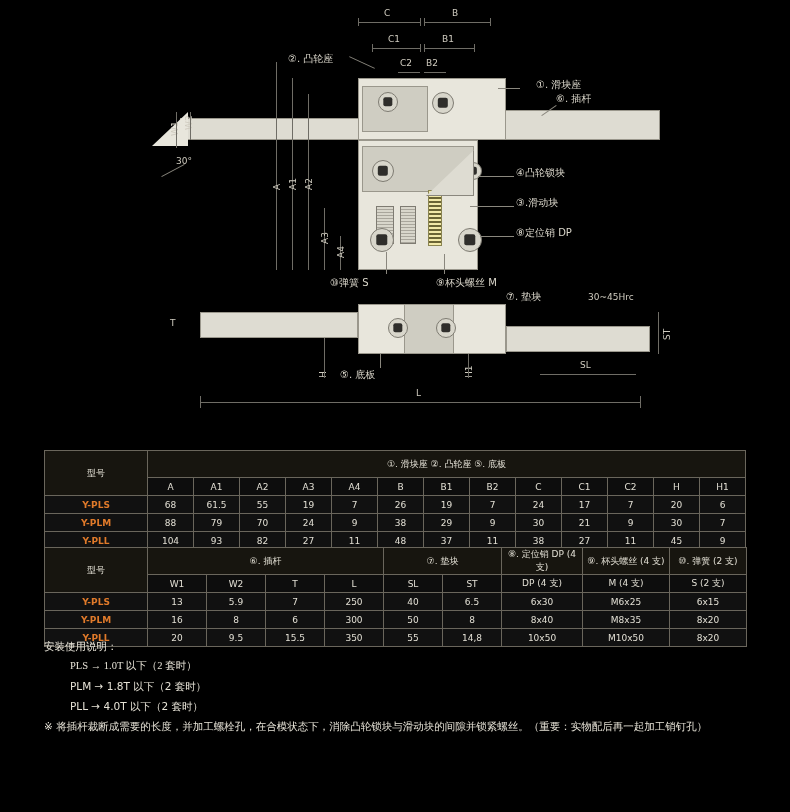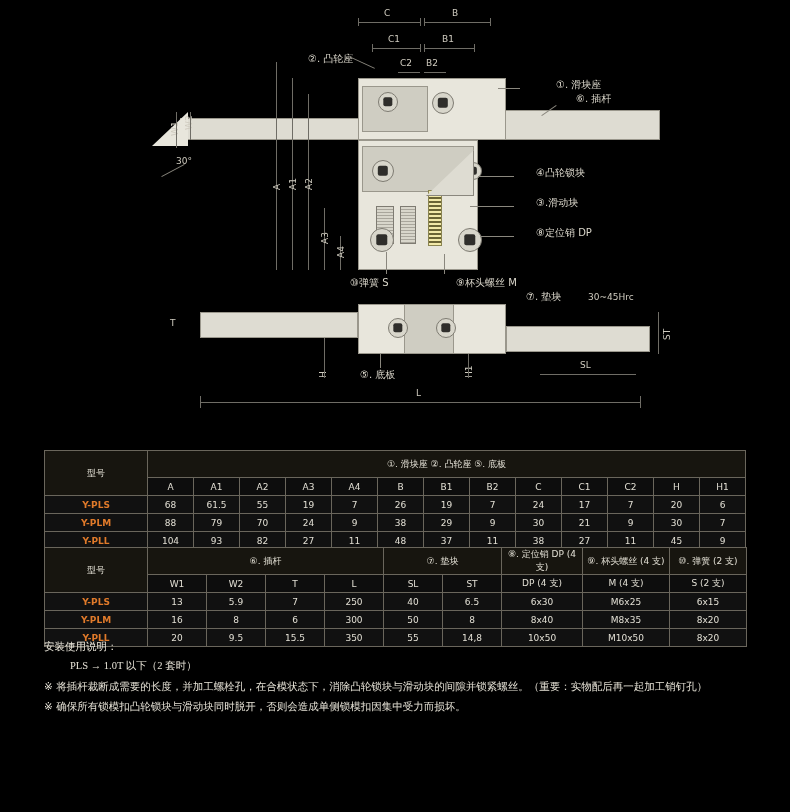--- a/index.html
+++ b/index.html
@@ -4,21 +4,21 @@
 <style>
   html,body{margin:0;padding:0;background:#000;}
   body{width:790px;height:812px;font-family:"DejaVu Sans","Liberation Sans",sans-serif;color:#e8e4d8;overflow:hidden;}
   .page{position:relative;width:790px;height:812px;}
 
   
   .drawing{position:relative;width:790px;height:430px;}
   .part{position:absolute;background:#e8e6dc;border:1px solid #9a978c;box-sizing:border-box;}
   .part.dark{background:#cfcdc2;}
   .part.mid{background:#dedcd2;}
-  .lbl{position:absolute;font-size:10px;color:#ddd9cd;white-space:nowrap;margin-left:20px;}
+  .lbl{position:absolute;font-size:10px;color:#ddd9cd;white-space:nowrap;}
   .dim{position:absolute;font-size:9px;color:#cfcbbf;white-space:nowrap;}
   .vline{position:absolute;width:1px;background:#6f6d66;}
   .hline{position:absolute;height:1px;background:#6f6d66;}
   .leader{position:absolute;height:1px;background:#8a877e;}
   .vleader{position:absolute;width:1px;background:#8a877e;}
   .vtext{position:absolute;font-size:9px;color:#cfcbbf;transform:rotate(-90deg);transform-origin:left top;white-space:nowrap;}
   .bolt{position:absolute;border-radius:50%;background:#d8d6cb;border:1px solid #7e7b72;box-sizing:border-box;}
   .bolt:after{content:"";position:absolute;left:50%;top:50%;width:52%;height:52%;transform:translate(-50%,-50%);background:#2f2e2b;border-radius:2px;}
   .screw{position:absolute;background:repeating-linear-gradient(to bottom,#d8d6cb 0 2px,#a9a69c 2px 3px);border:1px solid #7e7b72;box-sizing:border-box;}
   .spring{position:absolute;background:repeating-linear-gradient(to bottom,#f2e9a8 0 2px,#6b6535 2px 4px);border:1px solid #8a8450;box-sizing:border-box;}
@@ -287,17 +287,18 @@
           <td>M10x50</td>
           <td>8x20</td>
         </tr>
       </tbody>
     </table>
   </div>
 
   <div class="note" style="top:636px;width:720px;">
     <div class="t">安装使用说明：</div>
     <div style="padding-left:26px;font-family:Liberation Serif, serif;">PLS → 1.0T 以下（2 套时）</div>
+    <div style="padding-left:26px;">PLM → 1.8T 以下（2 套时）</div>
+    <div style="padding-left:26px;">PLL → 4.0T 以下（2 套时）</div>
     <div>※ 将插杆裁断成需要的长度，并加工螺栓孔，在合模状态下，消除凸轮锁块与滑动块的间隙并锁紧螺丝。（重要：实物配后再一起加工销钉孔）</div>
-    <div>※ 确保所有锁模扣凸轮锁块与滑动块同时脱开，否则会造成单侧锁模扣因集中受力而损坏。</div>
   </div>
 
 </div>
 
 </body></html>

